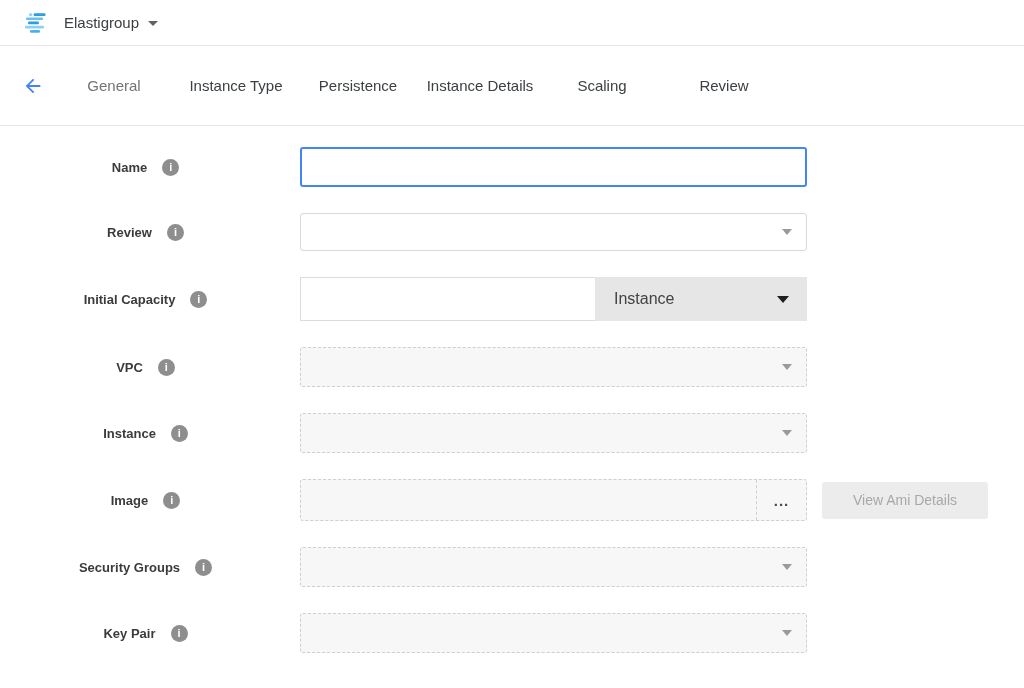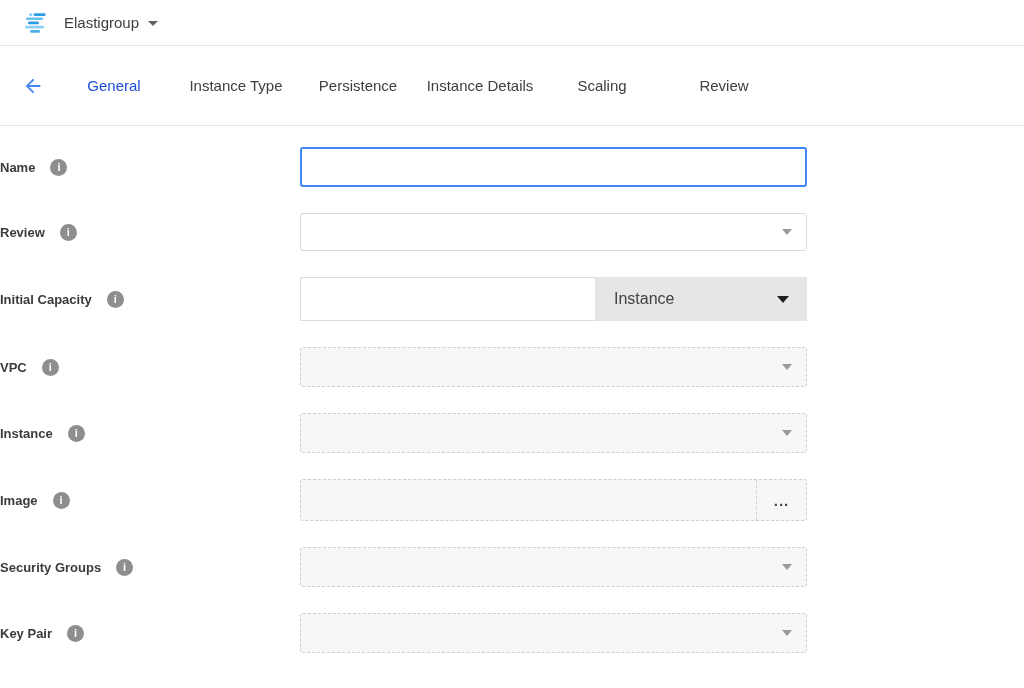--- a/index.html
+++ b/index.html
@@ -17,26 +17,26 @@
 
   
   .tabbar { height:80px; border-bottom:1px solid #e6e6e6; position:relative;
             display:flex; align-items:center; background:#fff; }
   .back-btn { position:absolute; left:21px; top:50%; transform:translateY(-50%);
               width:24px; height:24px; display:flex; align-items:center; justify-content:center;
               cursor:pointer; }
   .tabs { display:flex; margin-left:53px; }
   .tab { width:122px; text-align:center; font-size:15px; color:#3c4043; cursor:pointer;
          white-space:nowrap; }
-  .tab.active { color:#1d4ed8; }
+  .tab.active { color:#737373; }
 
   
   .form { padding-top:21px; }
   .row { display:flex; align-items:center; margin-bottom:26px; }
-  .label-col { width:300px; display:flex; justify-content:flex-start; align-items:center;
+  .label-col { width:300px; display:flex; justify-content:center; align-items:center;
                padding-right:9px; }
   .field-label { font-size:13px; font-weight:bold; color:#3b3b3b; margin-right:15px;
                  white-space:nowrap; }
   .info-icon { width:17px; height:17px; border-radius:50%; background:#8e8e8e; color:#fff;
                font-size:11px; font-weight:bold; line-height:17px; text-align:center;
                font-style:normal; flex:0 0 auto; cursor:pointer; }
 
   .field { position:relative; width:507px; }
 
   .ctl { border-radius:3px; width:507px; }
@@ -172,20 +172,21 @@
     <div class="label-col">
       <span class="field-label">Image</span>
       <i class="info-icon">i</i>
     </div>
     <div class="field">
       <div class="image-box">
         <div class="image-main"></div>
         <div class="image-browse">...</div>
       </div>
     </div>
+    <button class="side-btn">View Ami Details</button>
   </div>
 
   <div class="row">
     <div class="label-col">
       <span class="field-label">Security Groups</span>
       <i class="info-icon">i</i>
     </div>
     <div class="field">
       <div class="ctl select-disabled"></div>
       <span class="caret"></span>

